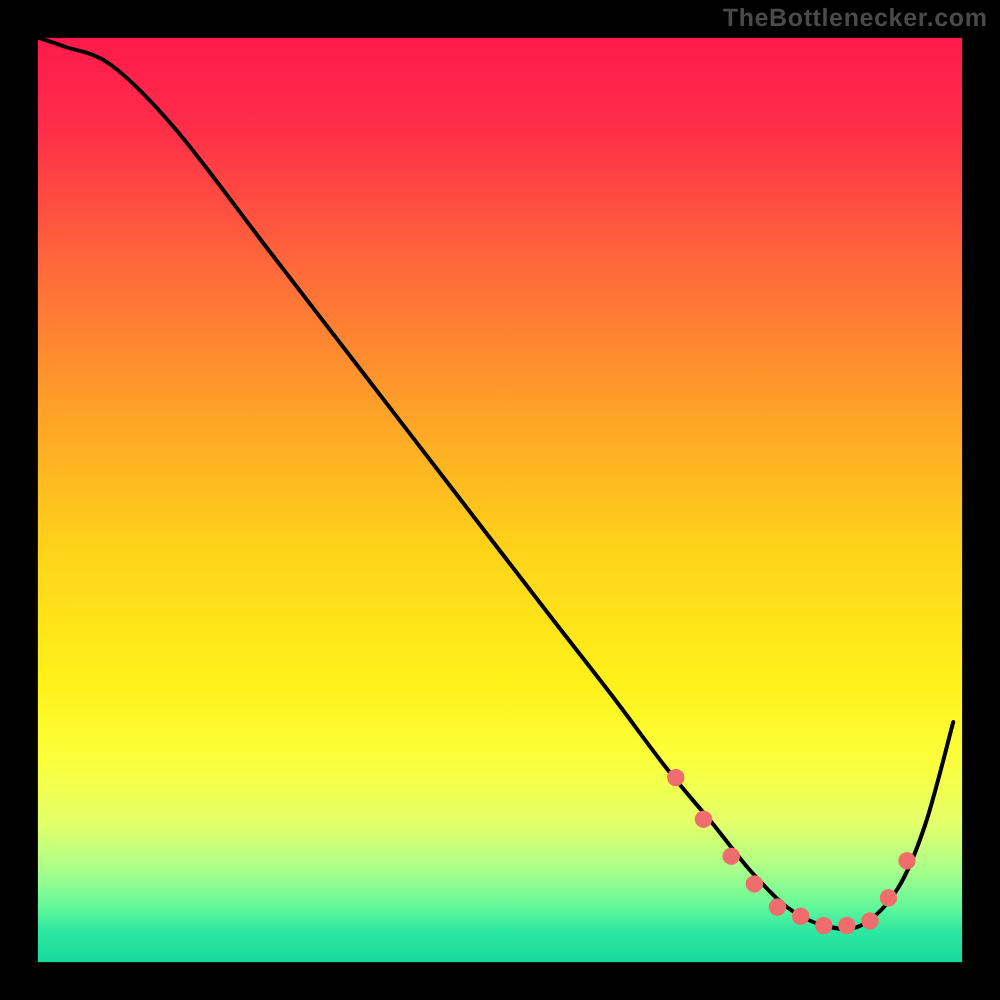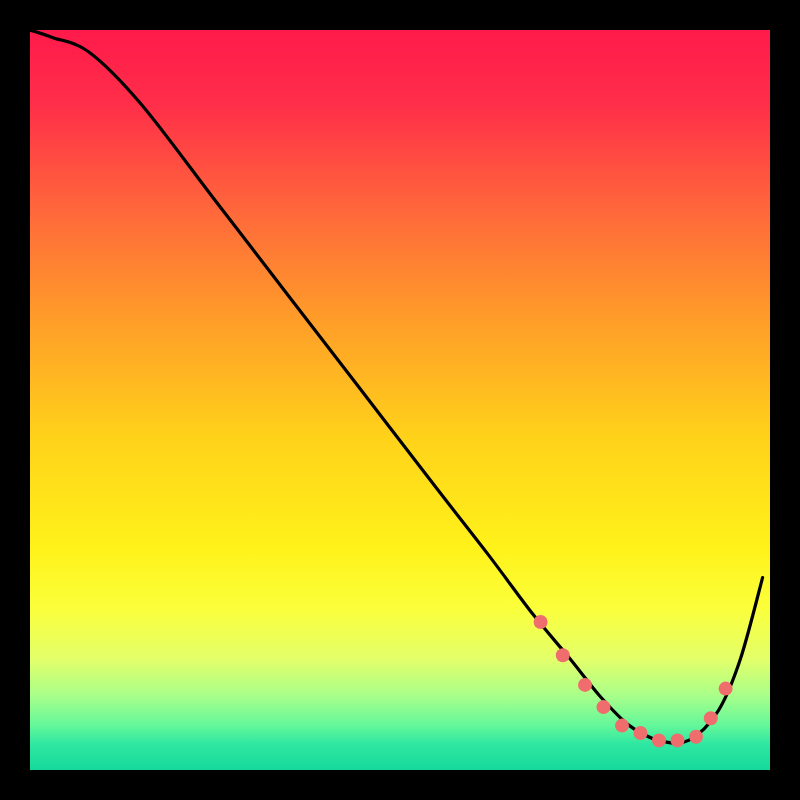--- a/index.html
+++ b/index.html
@@ -37,20 +37,21 @@
   }
   .plot-area svg {
     display: block;
   }
 </style>
 </head>
 <body>
 
 <div class="frame">
 
+  <div class="watermark">TheBottlenecker.com</div>
 
   <div class="plot-area">
     <svg id="plot-svg" width="740" height="740" viewBox="0 0 740 740" preserveAspectRatio="none">
       <defs>
         <linearGradient id="bg-grad" x1="0" y1="0" x2="0" y2="1">
             <stop offset="0%" stop-color="#ff1a4b"></stop>
             <stop offset="10%" stop-color="#ff2e49"></stop>
             <stop offset="25%" stop-color="#ff6a3a"></stop>
             <stop offset="40%" stop-color="#ffa028"></stop>
             <stop offset="55.00000000000001%" stop-color="#ffd21a"></stop>

